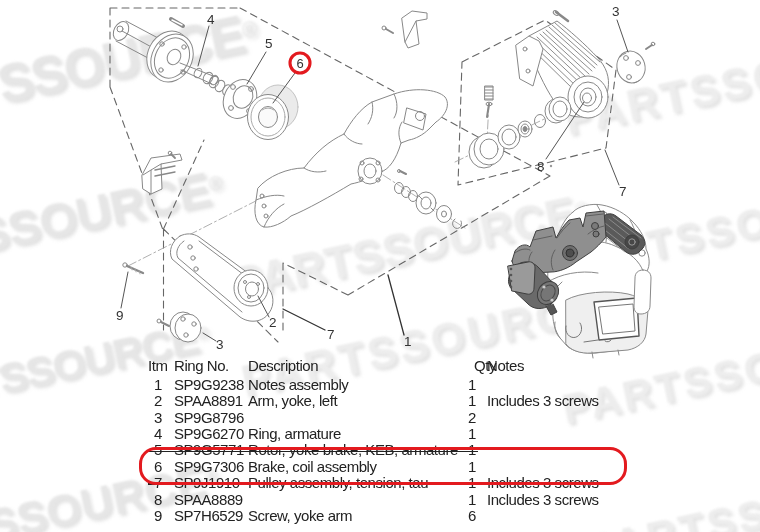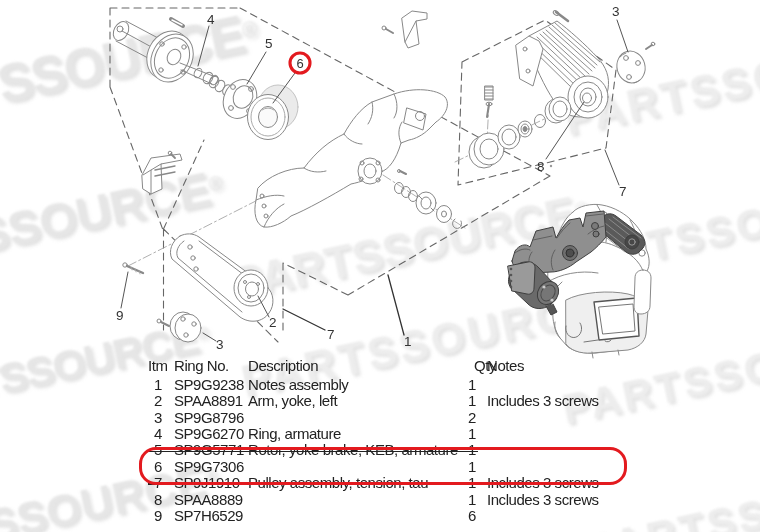--- a/index.html
+++ b/index.html
@@ -318,37 +318,39 @@
       </div>
  <div class="row" style="top:441.4px;">
         <span class="itm">5</span>
         <span class="pn">SP9G5771</span>
         <span class="desc">Rotor, yoke brake, KEB, armature</span>
         <span class="qty">1</span>
       </div>
  <div class="row" style="top:457.8px;">
         <span class="itm">6</span>
         <span class="pn">SP9G7306</span>
+        <span class="desc">Brake, coil assembly</span>
         <span class="qty">1</span>
       </div>
  <div class="row" style="top:474.1px;">
         <span class="itm">7</span>
         <span class="pn">SP9J1910</span>
         <span class="desc">Pulley assembly, tension, tau</span>
         <span class="qty">1</span>
         <span class="notes">Includes 3 screws</span>
       </div>
  <div class="row" style="top:490.5px;">
         <span class="itm">8</span>
         <span class="pn">SPAA8889</span>
         <span class="qty">1</span>
         <span class="notes">Includes 3 screws</span>
       </div>
  <div class="row" style="top:506.8px;">
         <span class="itm">9</span>
         <span class="pn">SP7H6529</span>
+        <span class="desc">Screw, yoke arm</span>
         <span class="qty">6</span>
       </div>
  <div class="strike" style="left:148px;top:450.5px;width:330px;"></div>
  <div class="strike" style="left:148px;top:483px;width:462px;"></div>
 </div>
 <div id="redoval"></div>
 </div>
 
 </body></html>

